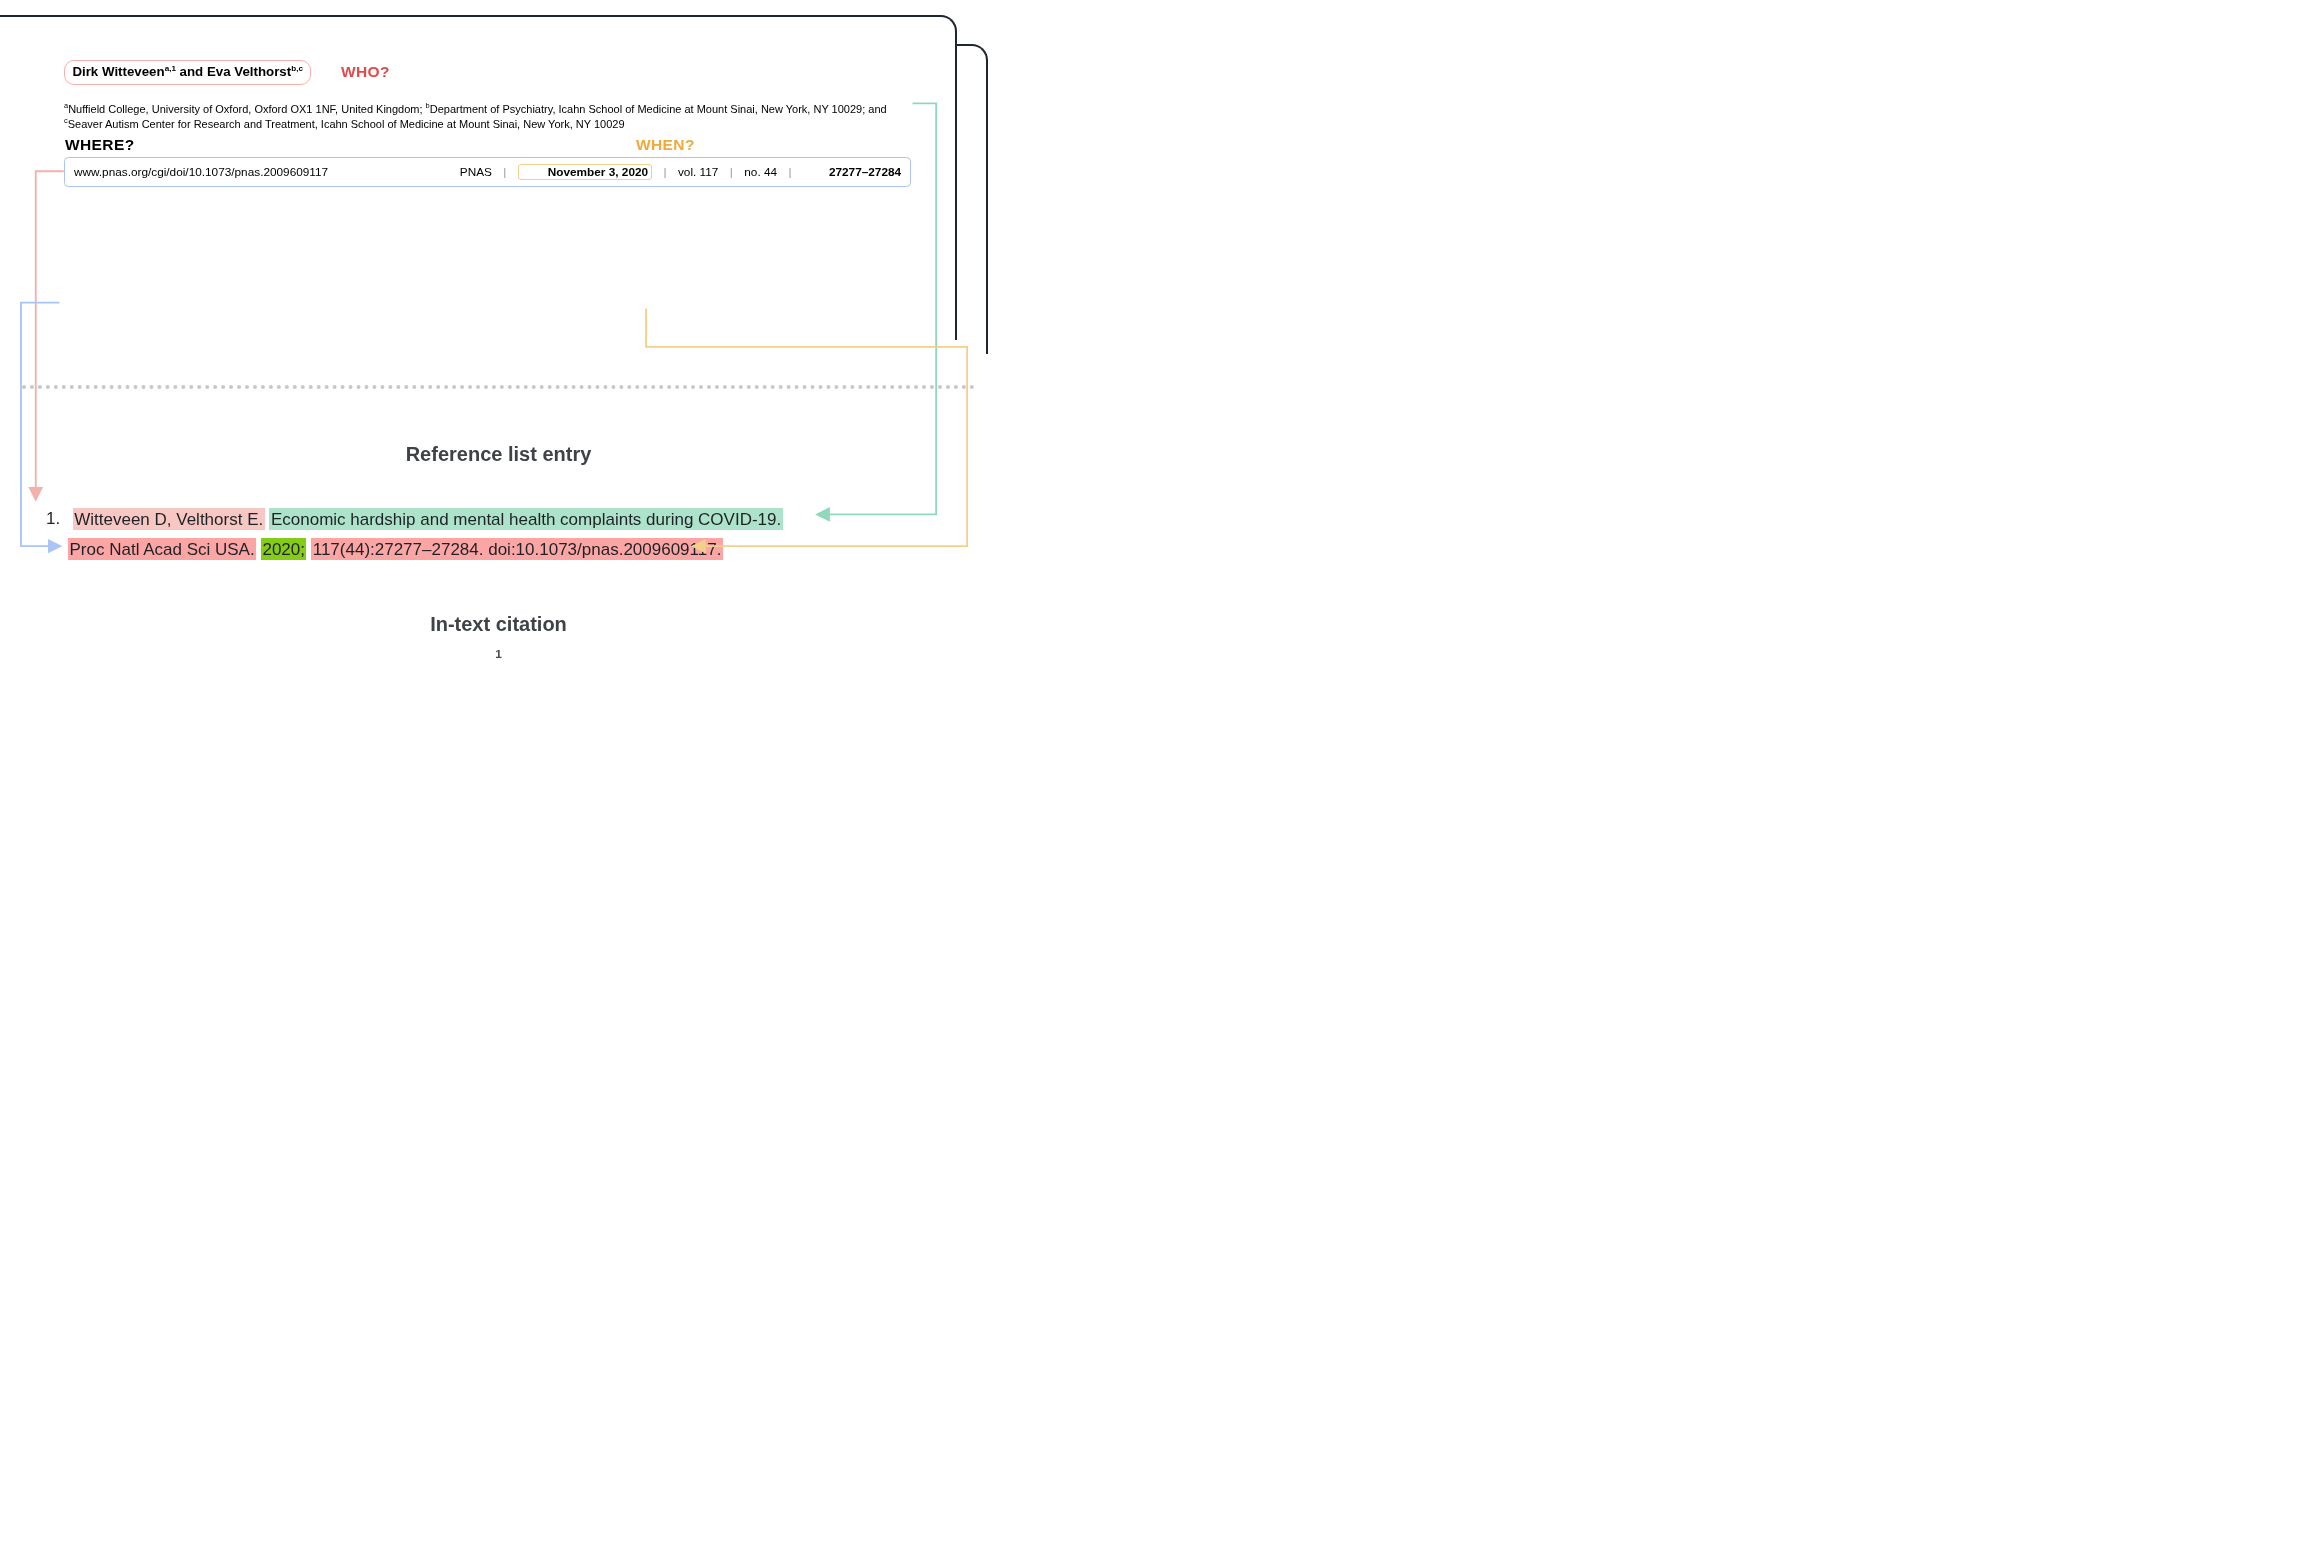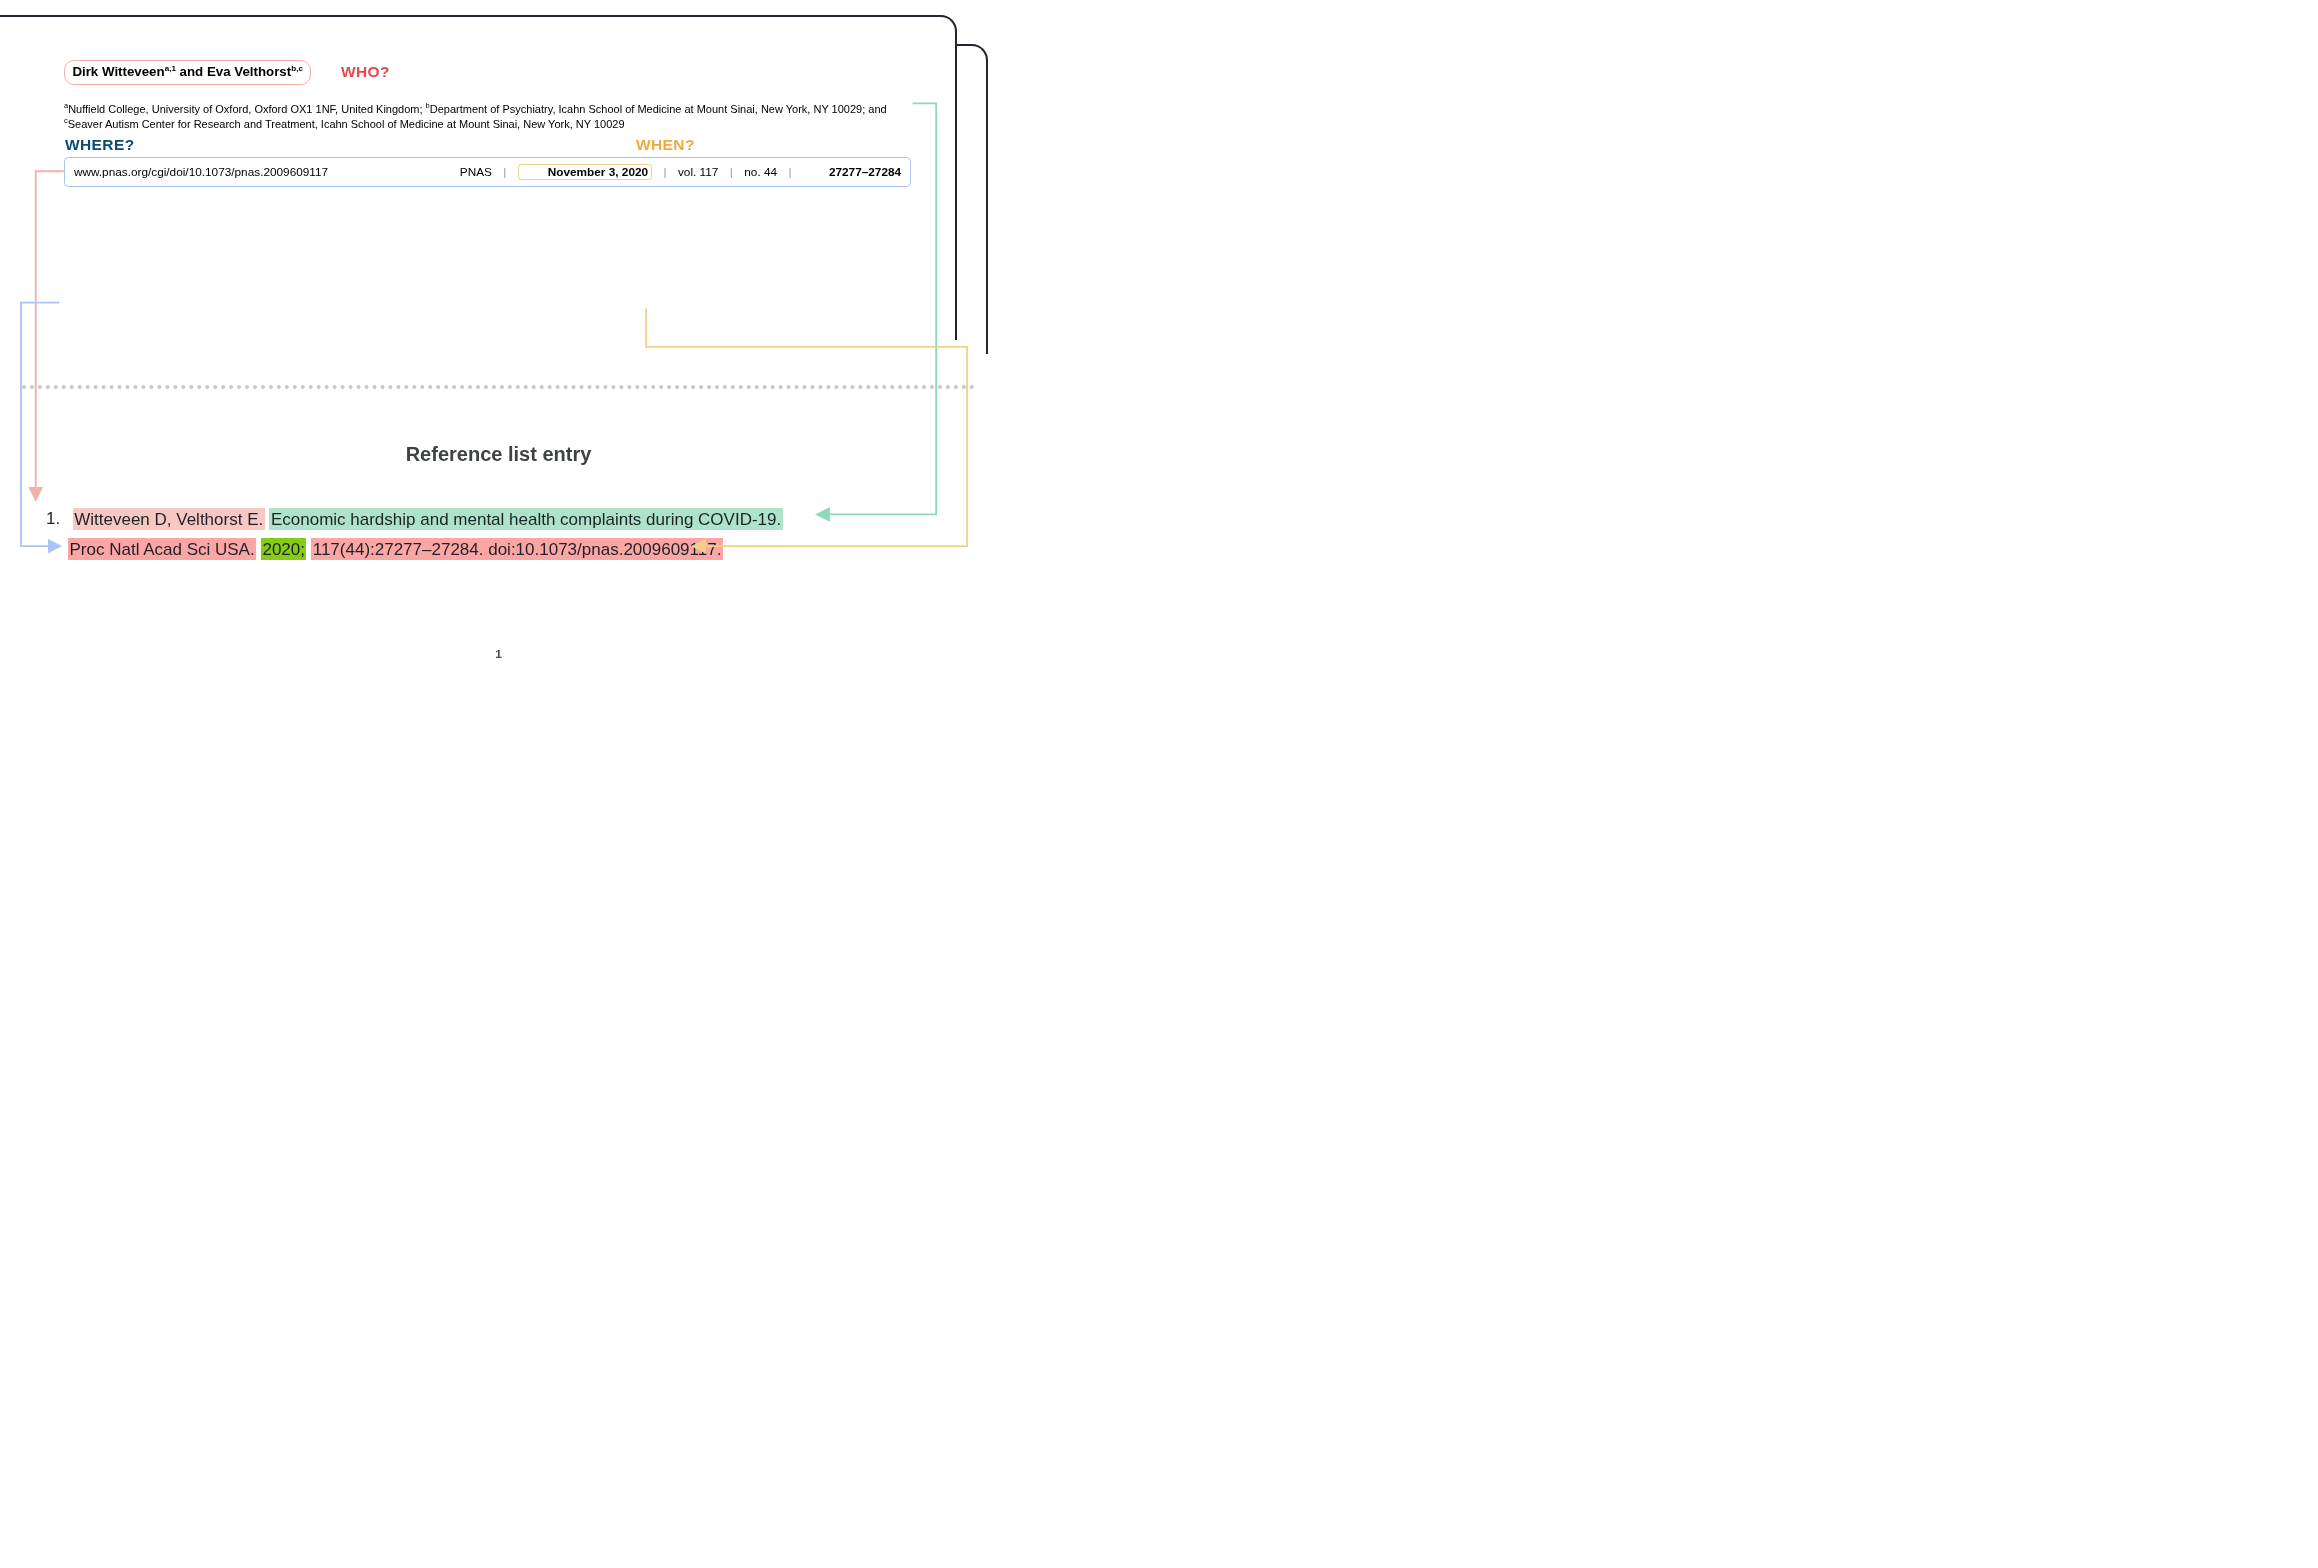--- a/index.html
+++ b/index.html
@@ -39,21 +39,21 @@
     padding: 34px 44px 0 64px;
   }
 
   .label {
     font-weight: 800;
     font-size: 15.5px;
     letter-spacing: 0.4px;
   }
   .lbl-what  { color:#1fb07a; position:absolute; top:16.2px;  left:3px; }
   .lbl-who   { color:#e04a4a; position:absolute; top:3px;   left:277px; }
-  .lbl-where { color:#0c4a6e; position:absolute; top:-22px; left:0px; }
+  .lbl-where { color:#000000; position:absolute; top:-22px; left:0px; }
   .lbl-when  { color:#f0a93a; position:absolute; top:-22px; left:529px;margin-left:42px; }
 
   .box {
     border-radius: 4.4px;
     padding: 3px 7.4px 4.4px 7.4px;
     background:#fff;
   }
   .box-green  { border:1.5px solid #8fd9bb; }
   .box-red    { border:1.5px solid #f3b1ac; }
   .box-blue   { border:1.5px solid #a9c4f5; }
@@ -194,20 +194,21 @@
       <span class="hl hl-red">Witteveen D, Velthorst E.</span>
       <span class="hl hl-green">Economic hardship and mental health complaints during COVID-19.</span>
     </div>
     <div class="ref-line2">
       <span class="hl hl-blue">Proc Natl Acad Sci USA.</span>
       <span class="hl hl-yellow">2020;</span>
       <span class="hl hl-blue">117(44):27277–27284. doi:10.1073/pnas.2009609117.</span>
     </div>
   </div>
 
+  <div class="section-h h-cit">In-text citation</div>
   <div class="pgnum">1</div>
 
   <svg class="connectors" viewBox="0 0 1350 920" width="997" height="679">
     <defs>
       <marker id="arr-red" viewBox="0 0 10 10" refX="8" refY="5" markerWidth="8" markerHeight="8" orient="auto-start-reverse">
         <path d="M 0 0 L 10 5 L 0 10 z" fill="#f3b1ac"></path>
       </marker>
       <marker id="arr-green" viewBox="0 0 10 10" refX="8" refY="5" markerWidth="8" markerHeight="8" orient="auto-start-reverse">
         <path d="M 0 0 L 10 5 L 0 10 z" fill="#8fd9bb"></path>
       </marker>

